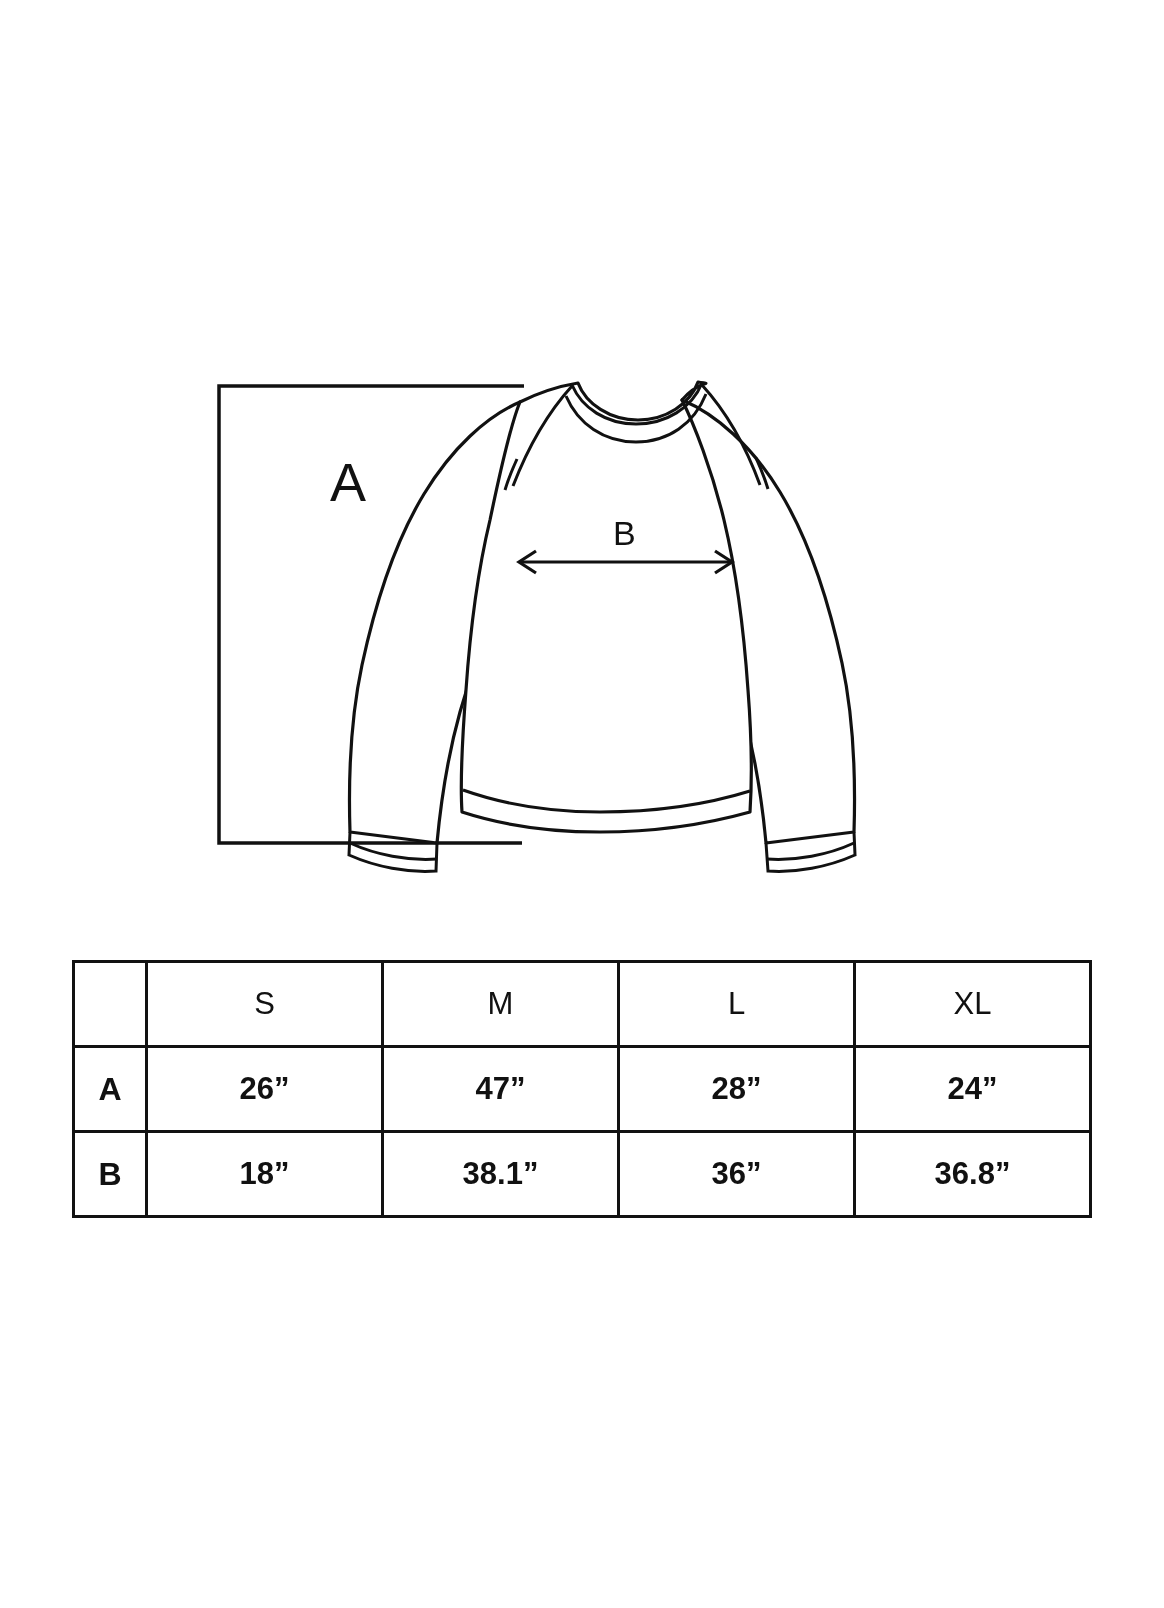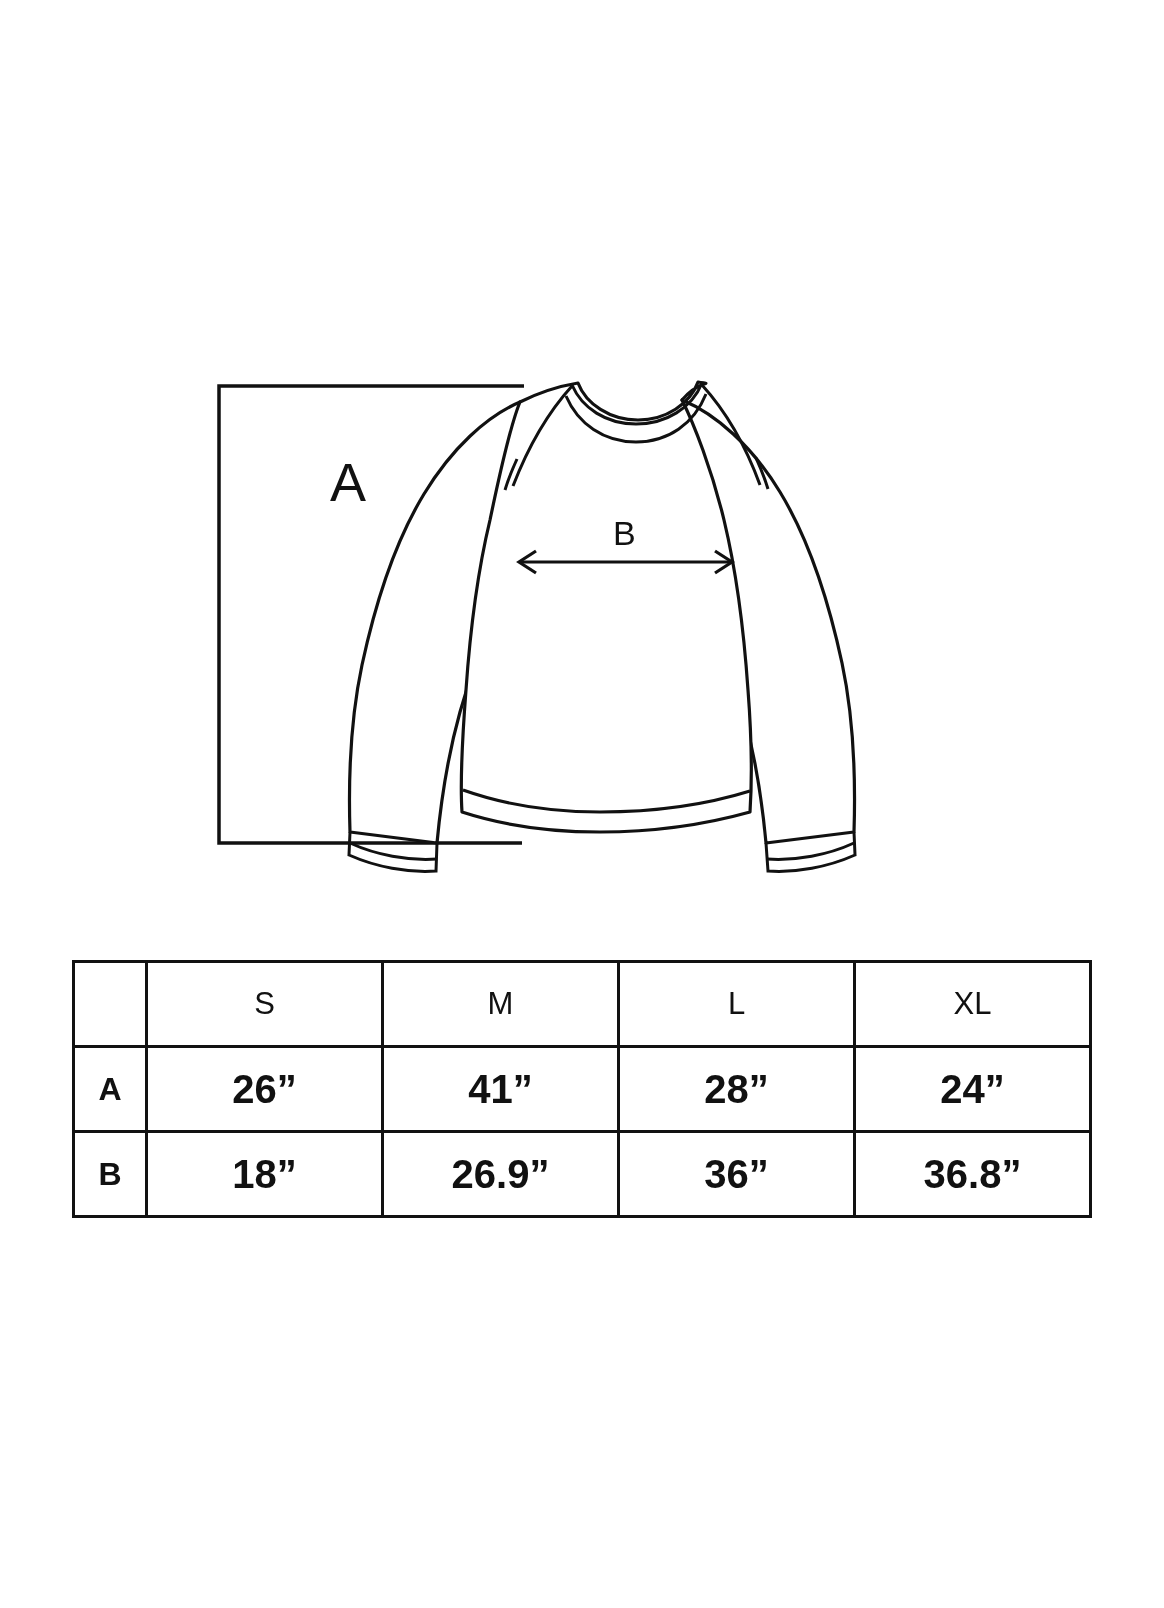--- a/index.html
+++ b/index.html
@@ -59,21 +59,21 @@
     border-collapse: collapse;
     table-layout: fixed;
     width: 1020px;
     background: #ffffff;
   }
   table#size-table td, table#size-table th {
     border: 3px solid #111111;
     text-align: center;
     vertical-align: middle;
     font-family: "Liberation Sans", sans-serif;
-    font-size: 40px;
+    font-size: 31px;
     font-weight: 700;
     color: #111111;
     height: 82px;
     padding: 0;
   }
   table#size-table thead th {
     font-weight: 400;
     font-size: 31px;
   }
   table#size-table .corner-cell {
@@ -180,26 +180,26 @@
         <th>S</th>
         <th>M</th>
         <th>L</th>
         <th>XL</th>
       </tr>
     </thead>
     <tbody>
       <tr>
         <td class="row-label">A</td>
         <td>26”</td>
-        <td>41”</td>
+        <td>47”</td>
         <td>28”</td>
         <td>24”</td>
       </tr>
       <tr>
         <td class="row-label">B</td>
         <td>18”</td>
-        <td>26.9”</td>
+        <td>38.1”</td>
         <td>36”</td>
         <td>36.8”</td>
       </tr>
     </tbody>
   </table>
 </div>
 
 </body></html>

